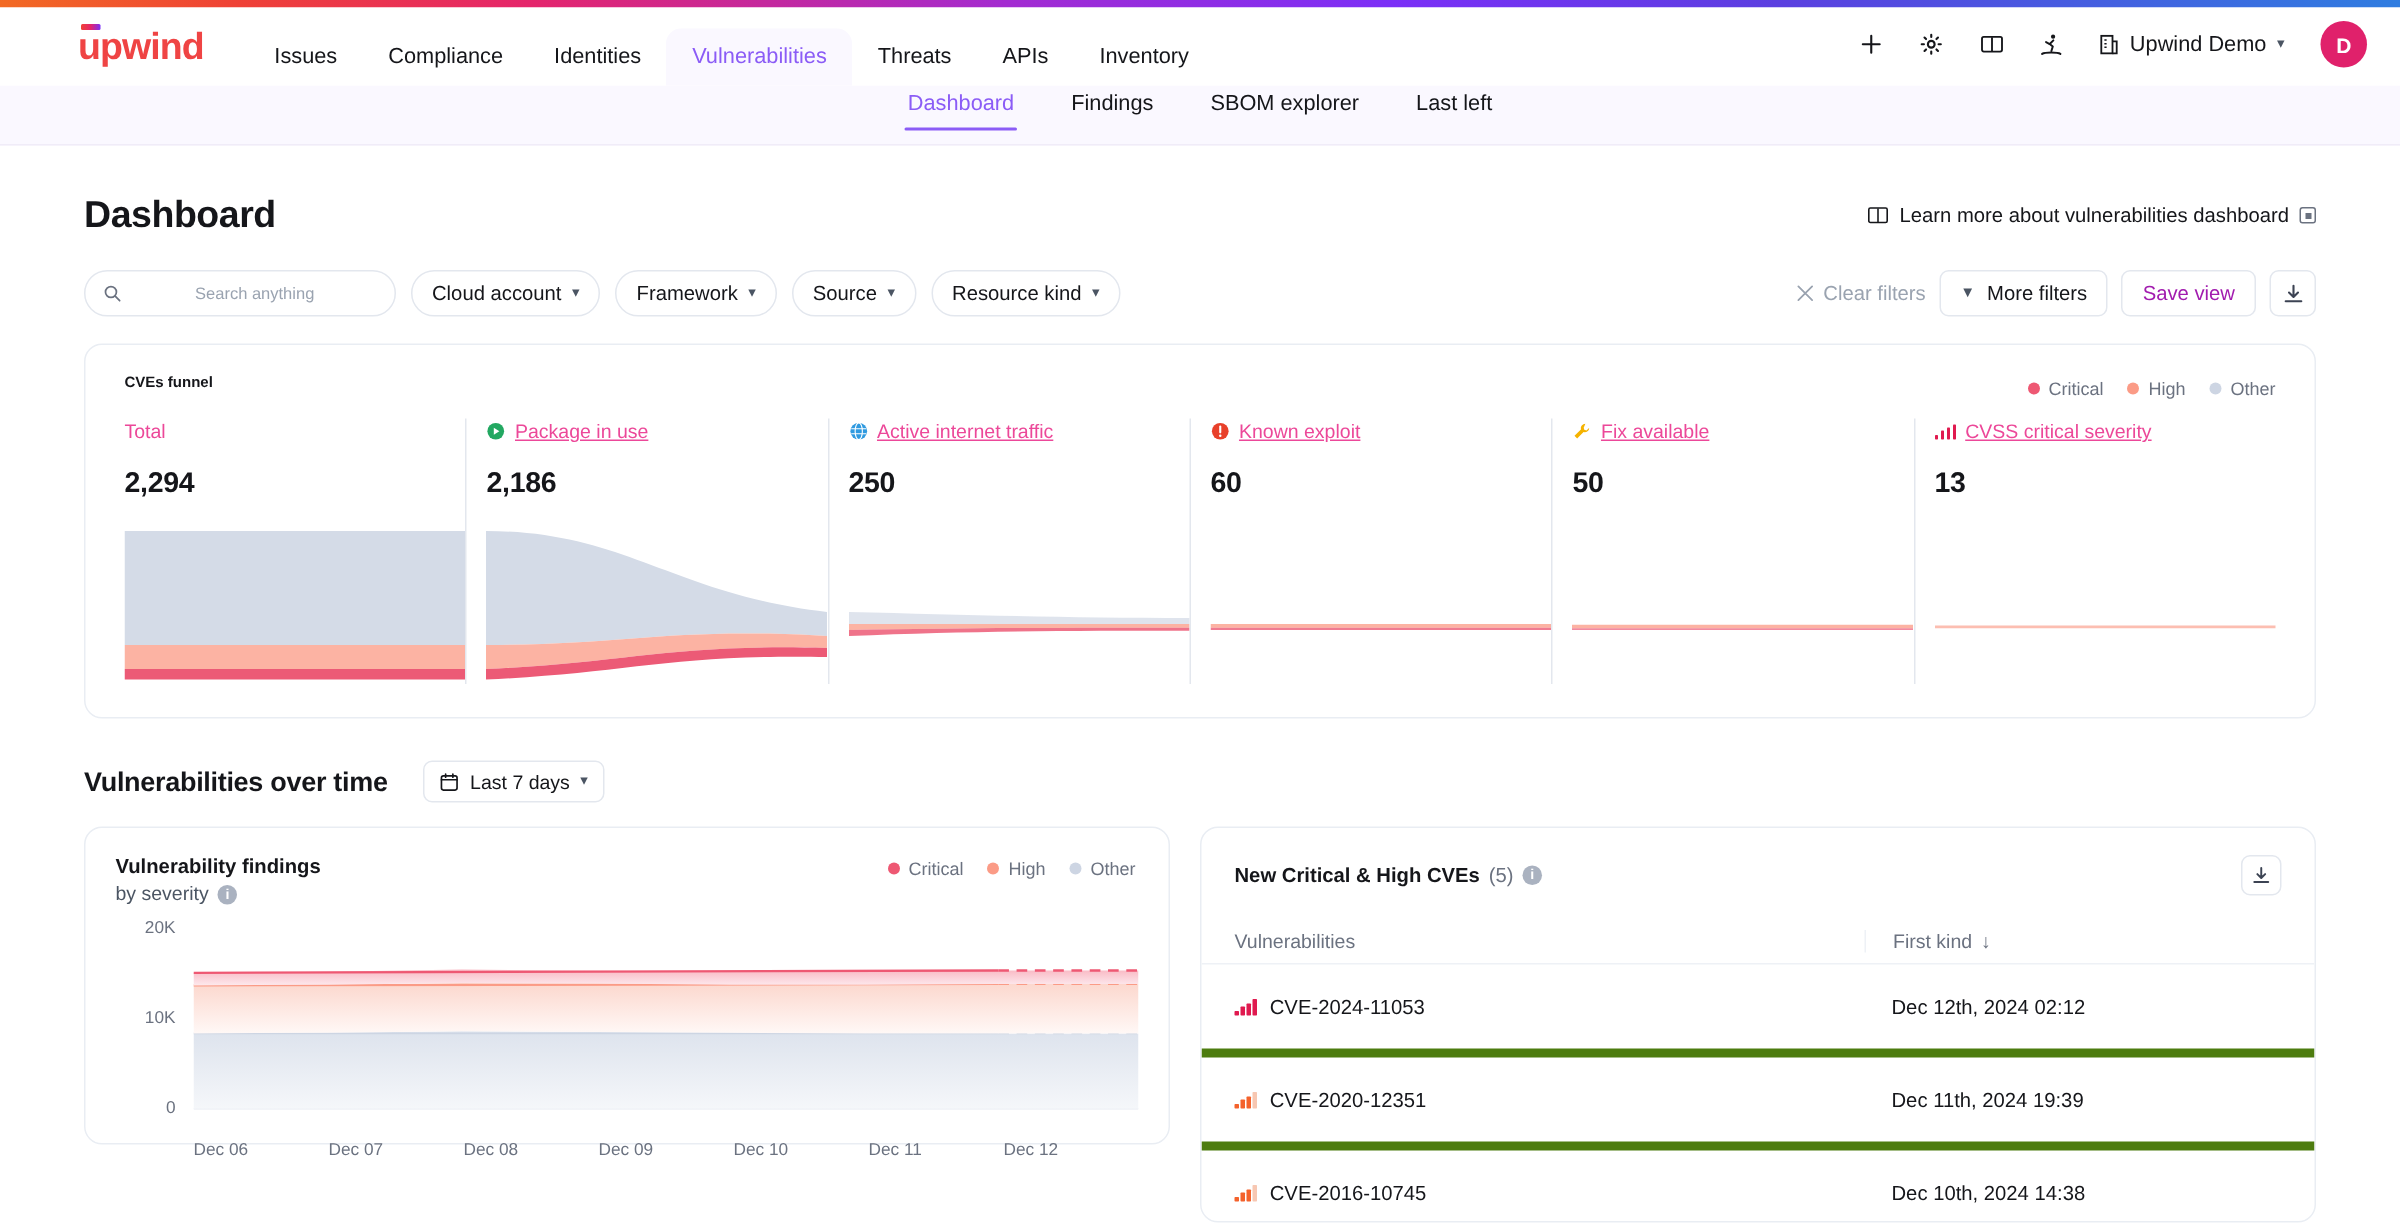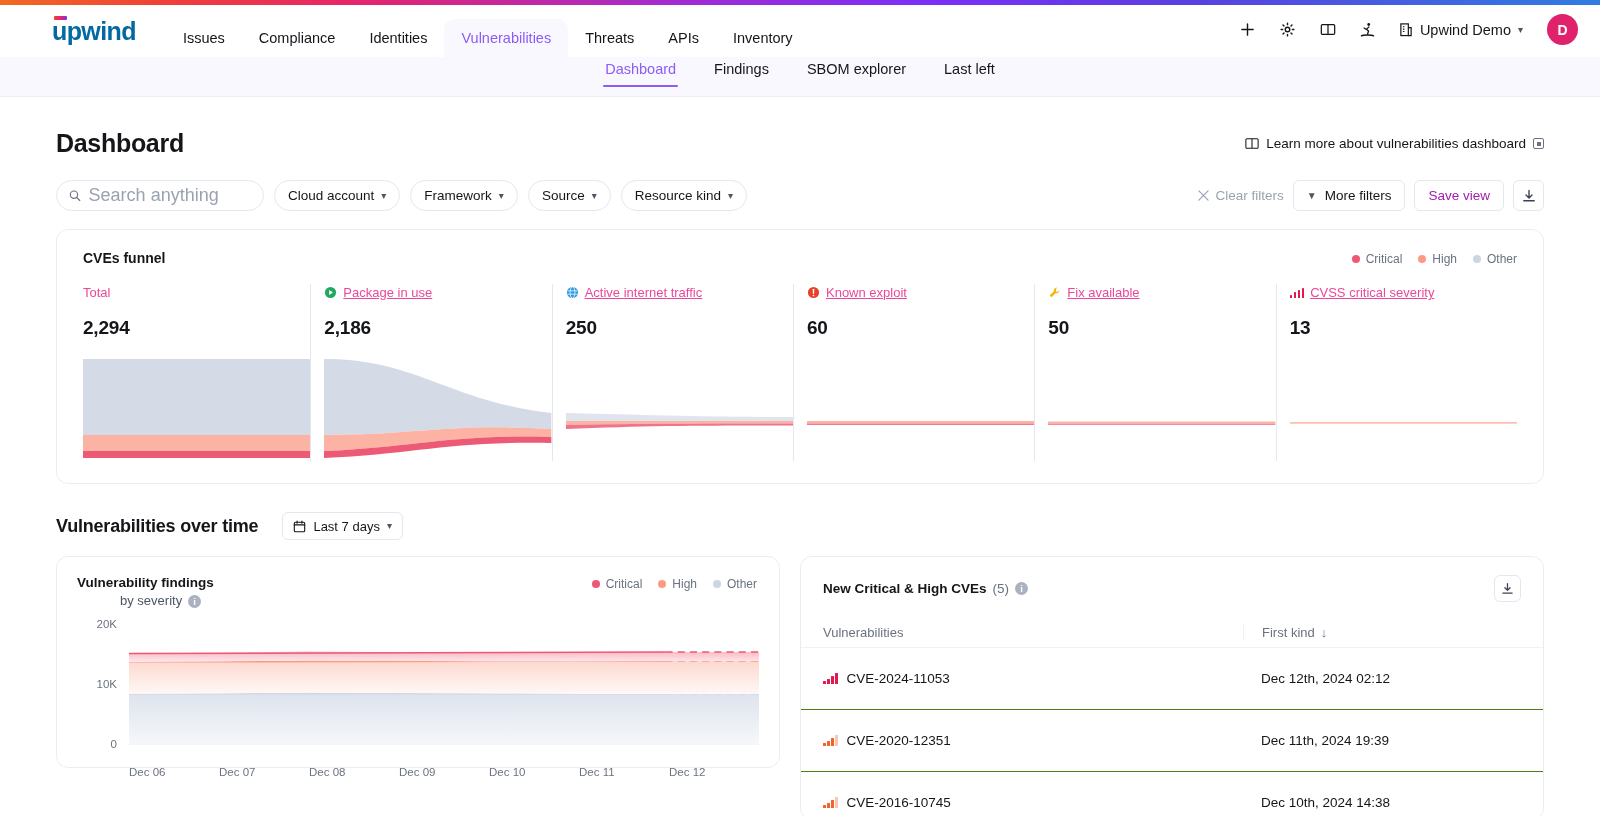--- a/index.html
+++ b/index.html
@@ -20,21 +20,21 @@
   
   .nav {
     height: 52px; background: #fff;
     display: flex; align-items: flex-end;
     padding: 0 22px 0 52px;
     position: relative;
   }
   .logo { display: flex; align-items: center; margin-bottom: 13px; margin-right: 30px; position: relative;}
   .logo-text {
     font-size: 25px; font-weight: 700; letter-spacing: -0.6px;
-    color: #0369a1; line-height: 1;
+    color: #ef4444; line-height: 1;
   }
   .logo-bar {
     position: absolute; top: -3px; left: 2px; width: 13px; height: 4px; border-radius: 1px;
     background: linear-gradient(90deg, #ef4136 0%, #e5256b 50%, #7b2ff7 100%);
   }
   .nav-tabs { display: flex; align-items: flex-end; height: 100%; }
   .nav-tab {
     font-size: 14.5px; color: #15161a; padding: 0 17px;
     height: 38px; display: flex; align-items: center;
     cursor: pointer; white-space: nowrap;
@@ -94,22 +94,22 @@
   .ext-icon::after {
     content:""; position:absolute; inset:2.5px; background:#6b7280;
   }
   
   .filters { display: flex; align-items: center; margin-top: 22px; gap: 10px; }
   .search-box {
     width: 208px; height: 31px; border: 1px solid #e3e7ee; border-radius: 16px;
     display: flex; align-items: center; padding: 0 12px; gap: 8px; background: #fff;
   }
   .search-box input {
-    border: none; outline: none; font-size: 18px; width: 100%;
-    font-family: inherit; color: #b91c1c; background: transparent;
+    border: none; outline: none; font-size: 11px; width: 100%;
+    font-family: inherit; color: #b91c1c; background: transparent; text-align: center;
   }
   .search-box input::placeholder { color: #9aa3b0; }
   .chip {
     height: 31px; border: 1px solid #e3e7ee; border-radius: 16px;
     display: flex; align-items: center; gap: 7px; padding: 0 13px;
     font-size: 13.5px; color: #15161a; cursor: pointer; background: #fff;
     white-space: nowrap;
   }
   .caret { font-size: 10px; color: #4b5563; line-height: 1; }
   .filters-right { margin-left: auto; display: flex; align-items: center; gap: 9px; }
@@ -123,21 +123,21 @@
     font-size: 13.5px; color: #15161a; cursor: pointer; font-family: inherit;
     white-space: nowrap;
   }
   .btn.disabled { color: #a21caf; }
   .btn.icon-only { padding: 0; width: 31px; justify-content: center; }
   
   .card {
     border: 1px solid #e9edf3; border-radius: 12px; background: #fff;
   }
   .funnel-card { margin-top: 18px; padding: 20px 26px 22px; position: relative; }
-  .funnel-title { font-size: 14px; font-weight: 700; }
+  .funnel-title { font-size: 10px; font-weight: 700; }
   .legend {
     position: absolute; right: 26px; top: 22px;
     display: flex; align-items: center; gap: 16px;
   }
   .legend-item { display: flex; align-items: center; gap: 6px; font-size: 12px; color: #6b7280; }
   .dot { width: 8px; height: 8px; border-radius: 50%; display: inline-block; }
   .funnel-grid { display: flex; margin-top: 18px; }
   .funnel-col { flex: 1; position: relative; padding-left: 14px; }
   .funnel-col.first { padding-left: 0; }
   .funnel-col:not(.first)::before {
@@ -158,21 +158,21 @@
   .date-chip {
     height: 28px; border: 1px solid #e3e7ee; border-radius: 6px; background: #fff;
     display: flex; align-items: center; gap: 7px; padding: 0 10px;
     font-size: 13px; cursor: pointer;
   }
   .bottom-row { display: flex; gap: 20px; margin-top: 16px; }
   .chart-card { width: 724px; padding: 18px 20px 14px; position: relative; height: 212px; }
   .chart-head-title { font-size: 13.5px; font-weight: 700; }
   .chart-head-sub {
     font-size: 13px; color: #4b5563; margin-top: 3px;
-    display: flex; align-items: flex-end; gap: 6px; margin-left: 43px;
+    display: flex; align-items: flex-end; gap: 6px;
   }
   .info-i {
     width: 13px; height: 13px; border-radius: 50%; background: #aab2c0;
     color: #fff; font-size: 9.5px; font-weight: 700;
     display: inline-flex; align-items: center; justify-content: center;
     font-style: normal;
   }
   .chart-legend { position: absolute; right: 22px; top: 20px; display: flex; gap: 16px; }
   .plot { position: relative; margin-top: 8px; height: 168px; }
   .y-label {
@@ -201,21 +201,21 @@
     border-bottom: 1px solid #eef1f6;
   }
   .th {
     font-size: 13px; color: #6b7280; position: relative;
   }
   .th.c1 { flex: 0 0 420px; }
   .th.c2 { flex: 1; padding-left: 18px; border-left: 1px solid #eef1f6; display:flex; gap:6px; align-items:center;}
   .th.c3 { flex: 0 0 28px; border-left: 1px solid #eef1f6; }
   .tr {
     display: flex; padding: 0 22px; height: 62px; align-items: center;
-    border-bottom: 1px solid #4d7c0f;
+    border-bottom: 6px solid #4d7c0f;
   }
   .td { font-size: 13.5px; color: #15161a; }
   .td.c1 { flex: 0 0 420px; display: flex; align-items: center; gap: 9px; }
   .td.c2 { flex: 1; padding-left: 18px; }
   .sev-icon { display: inline-flex; align-items: flex-end; gap: 1.5px; height: 11px; }
   .sev-icon i { width: 2.5px; border-radius: 0.5px; display: block; }
 </style>
 </head>
 <body>
 

